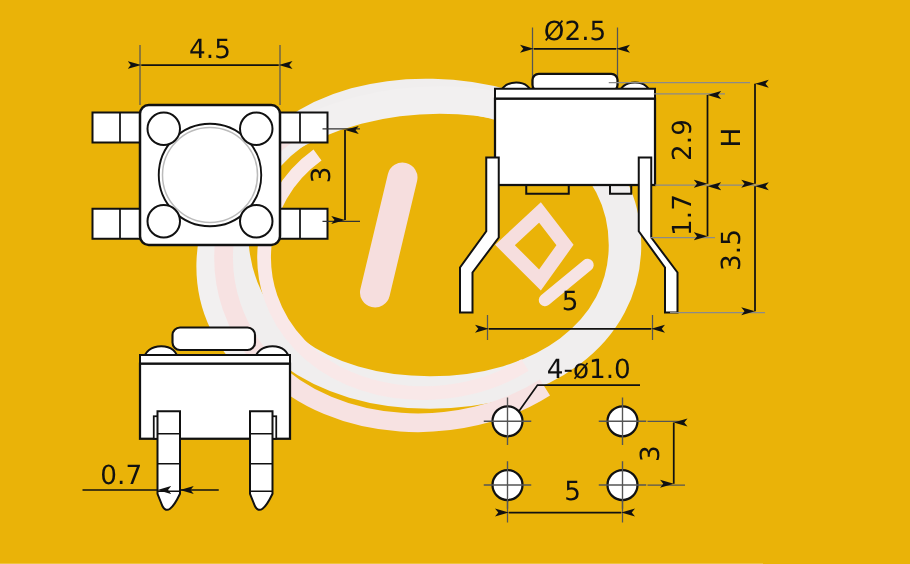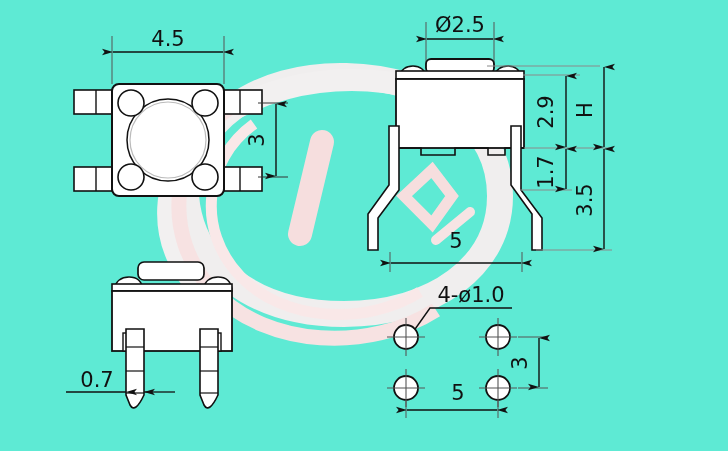--- a/index.html
+++ b/index.html
@@ -1,21 +1,21 @@
 <!DOCTYPE html>
 <html><head>
 <meta charset="utf-8">
 <title>Tactile Switch Technical Drawing</title>
 <style>
   html,body{margin:0;padding:0;background:#ffffff;}
   body{
     font-family:"DejaVu Sans","Liberation Sans",sans-serif;
     width:728px;height:451px;overflow:hidden;position:relative;
   }
-  #stage{position:relative;width:728px;height:451px;background:#5eead4;}
+  #stage{position:relative;width:728px;height:451px;background:#eab308;}
   #stage svg{position:absolute;left:0;top:0;}
   .dimtext{
     font-family:"DejaVu Sans","Liberation Sans",sans-serif;
     font-size:21px;
     fill:#111111;
     font-weight:400;
   }
 </style>
 </head>
 <body>

